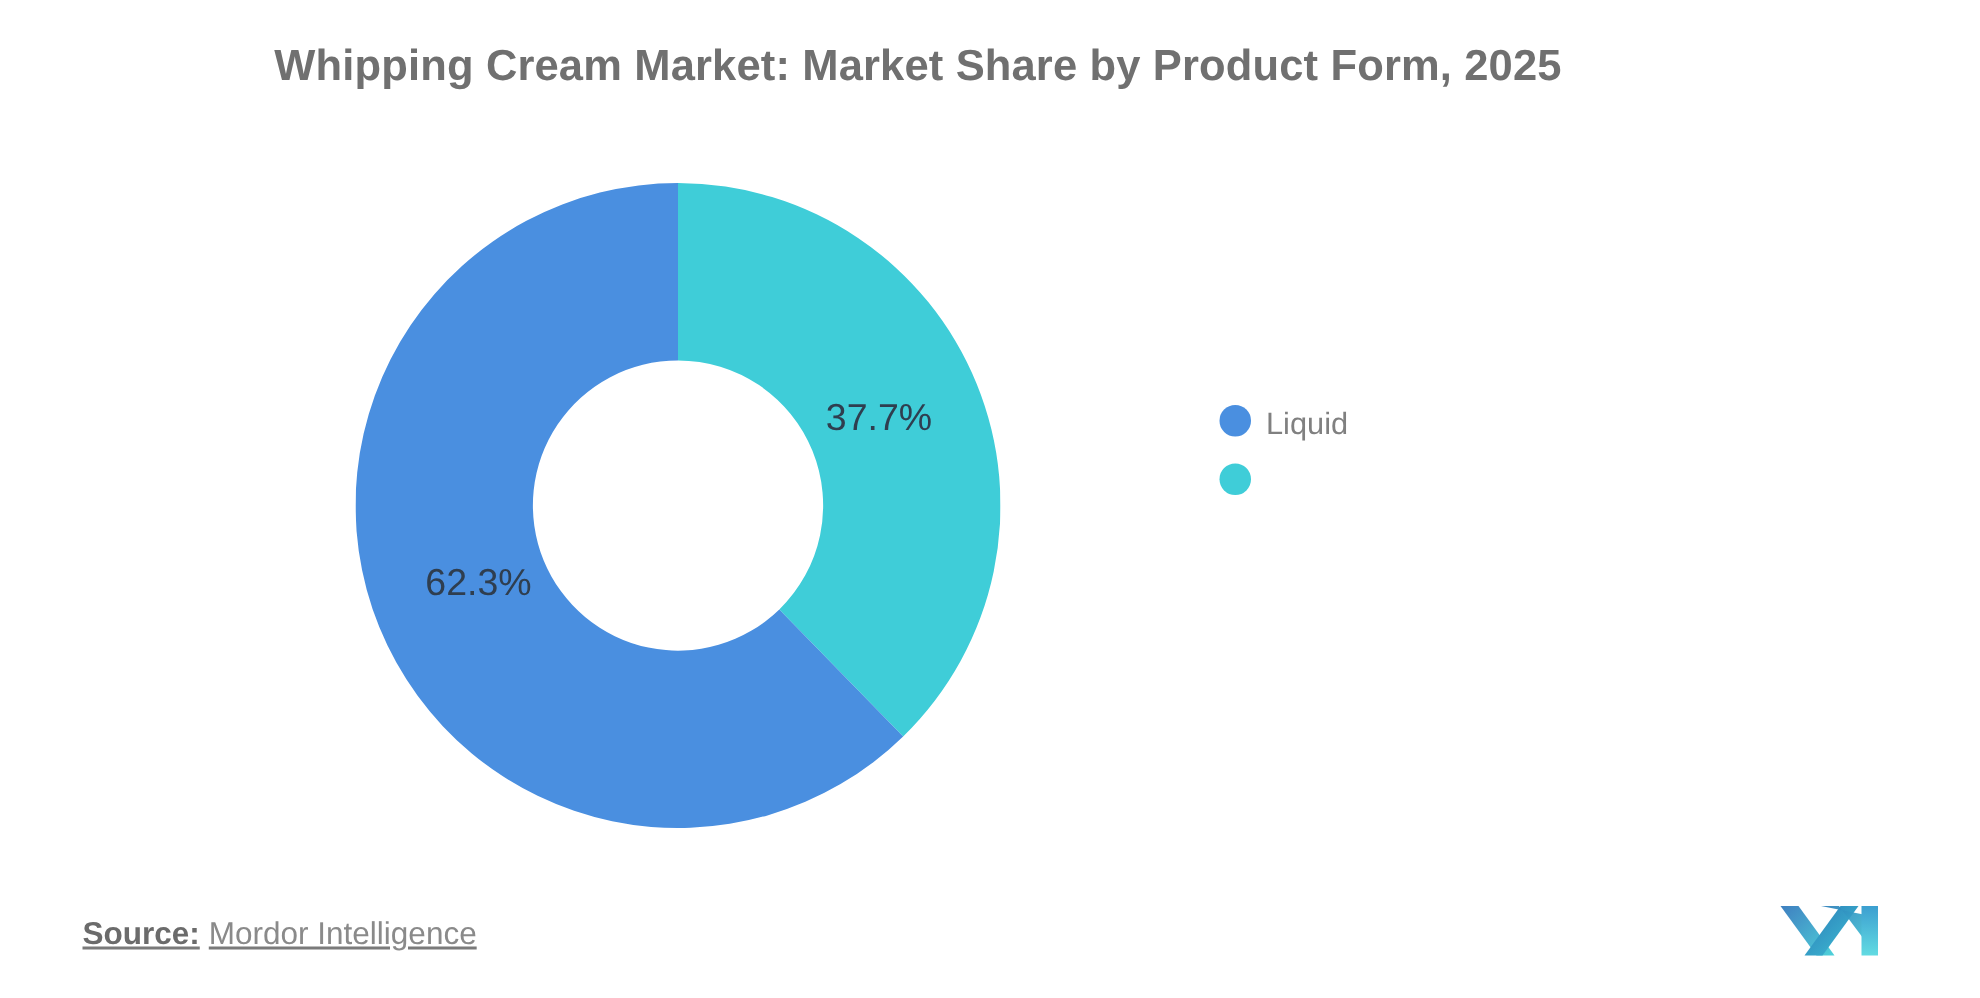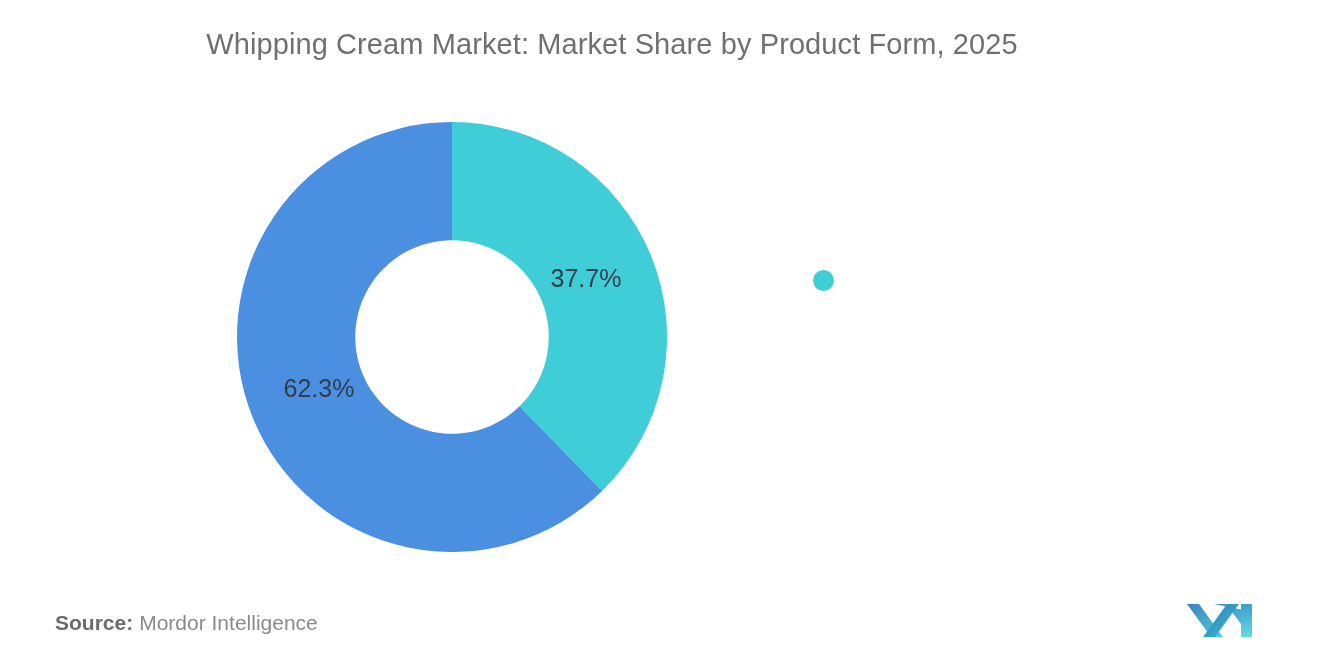--- a/index.html
+++ b/index.html
@@ -21,21 +21,21 @@
   }
 
   
   #chart-title {
     position: absolute;
     left: 0;
     top: 28px;
     width: 1224px;
     text-align: center;
     font-size: 29px;
-    font-weight: 400;
+    font-weight: 700;
     color: #707070;
     letter-spacing: 0.1px;
     white-space: nowrap;
   }
 
   
   #donut-wrap {
     position: absolute;
     left: 237px;
     top: 122px;
@@ -85,20 +85,21 @@
   }
 
   
   #source-line {
     position: absolute;
     left: 55px;
     top: 611px;
     font-size: 21px;
     color: #7a7a7a;
     white-space: nowrap;
+    text-decoration: underline;
   }
   #source-key {
     font-weight: 700;
     color: #6b6b6b;
   }
   #source-value {
     font-weight: 400;
     color: #8a8a8a;
     margin-left: 6px;
   }
@@ -125,20 +126,24 @@
           <path d="M 215.00 0.00 A 215 215 0 0 1 365.11 368.93 L 282.55 284.27 A 96.75 96.75 0 0 0 215.00 118.25 Z" fill="#3fcdd8"></path>
           <path d="M 365.11 368.93 A 215 215 0 1 1 215.00 0.00 L 215.00 118.25 A 96.75 96.75 0 1 0 282.55 284.27 Z" fill="#4a8fe0"></path>
         </g>
       <text id="label-liquid" class="slice-value-label" x="82" y="268">62.3%</text>
       <text id="label-aerosol" class="slice-value-label" x="349" y="158">37.7%</text>
     </svg>
   </div>
 
   <div id="legend">
     <div class="legend-item">
+      <span class="legend-swatch" id="sw-0" style="background: rgb(74, 143, 224);"></span>
+      <span class="legend-label">Liquid</span>
+    </div>
+    <div class="legend-item">
       <span class="legend-swatch" id="sw-1" style="background: rgb(63, 205, 216);"></span>
     </div>
   </div>
 
   <div id="source-line">
     <span id="source-key">Source:</span><span id="source-value">Mordor Intelligence</span>
   </div>
 
   <div id="brand-logo">
     <svg width="76" height="42" viewBox="0 0 76 42" xmlns="http://www.w3.org/2000/svg">

